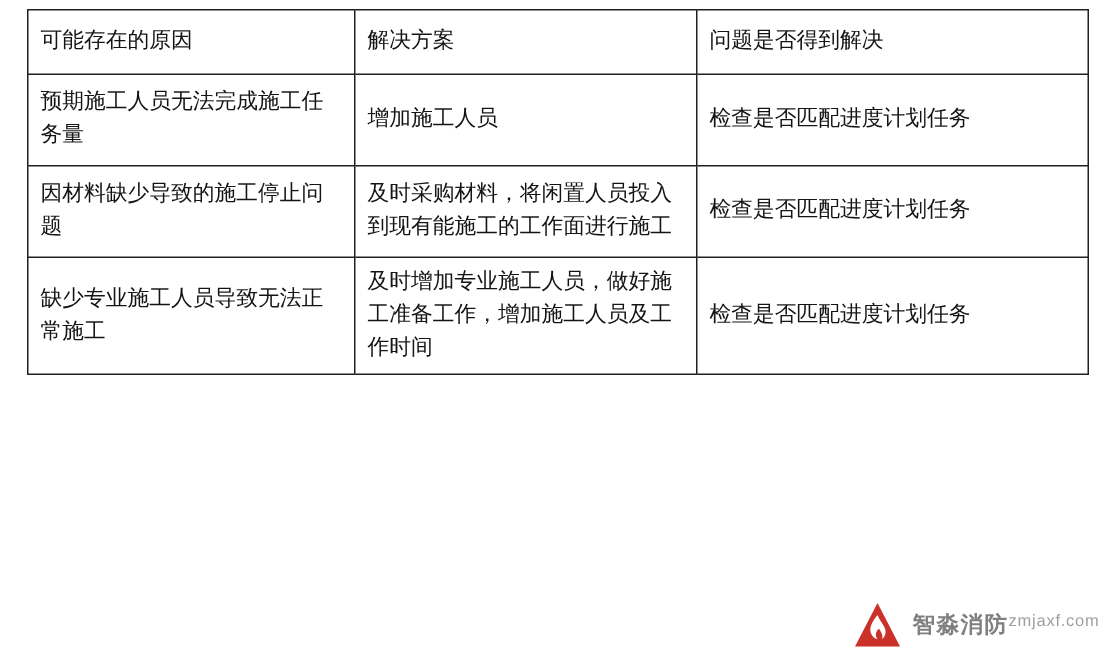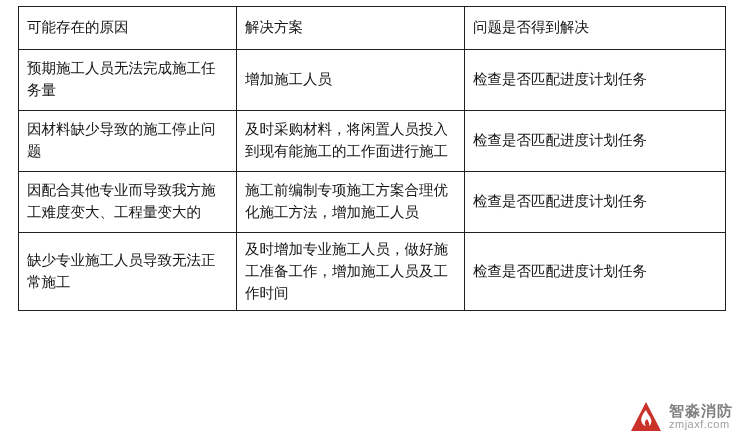--- a/index.html
+++ b/index.html
@@ -56,21 +56,20 @@
     opacity: 0.95;
   }
   .wm-logo {
     position: relative;
     width: 34px;
     height: 32px;
   }
   .wm-logo svg { display: block; }
   .wm-text {
     display: flex;
-    flex-direction: column;
     line-height: 1.05;
   }
   .wm-title {
     font-size: 15px;
     color: #7a7a7a;
     font-weight: bold;
     letter-spacing: 1px;
   }
   .wm-sub {
     font-size: 11px;
@@ -100,25 +99,20 @@
         <td>预期施工人员无法完成施工任务量</td>
         <td>增加施工人员</td>
         <td>检查是否匹配进度计划任务</td>
       </tr>
       <tr>
         <td>因材料缺少导致的施工停止问题</td>
         <td>及时采购材料，将闲置人员投入到现有能施工的工作面进行施工</td>
         <td>检查是否匹配进度计划任务</td>
       </tr>
       <tr>
-        <td>因配合其他专业而导致我方施工难度变大、工程量变大的</td>
-        <td>施工前编制专项施工方案合理优化施工方法，增加施工人员</td>
-        <td>检查是否匹配进度计划任务</td>
-      </tr>
-      <tr>
         <td>缺少专业施工人员导致无法正常施工</td>
         <td>及时增加专业施工人员，做好施工准备工作，增加施工人员及工作时间</td>
         <td>检查是否匹配进度计划任务</td>
       </tr>
     </tbody>
   </table>
 </div>
 
 <div class="watermark">
   <span class="wm-logo">

